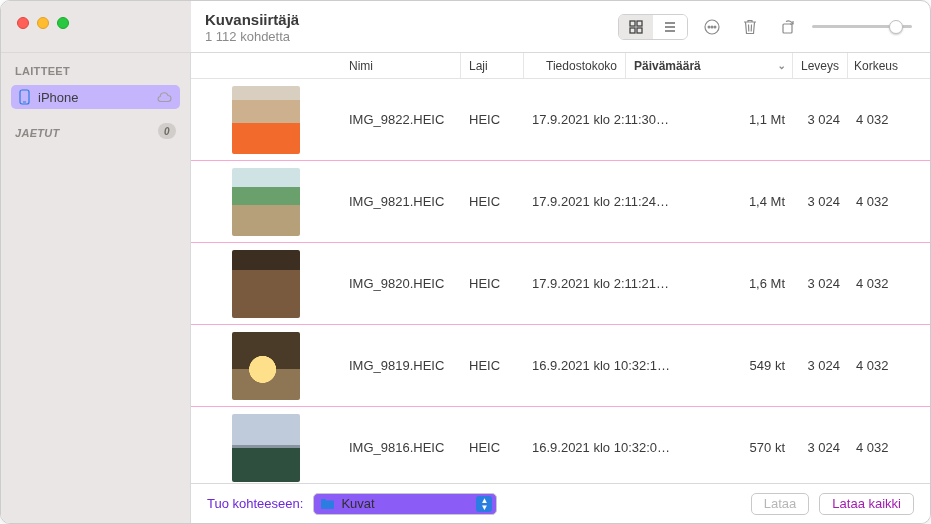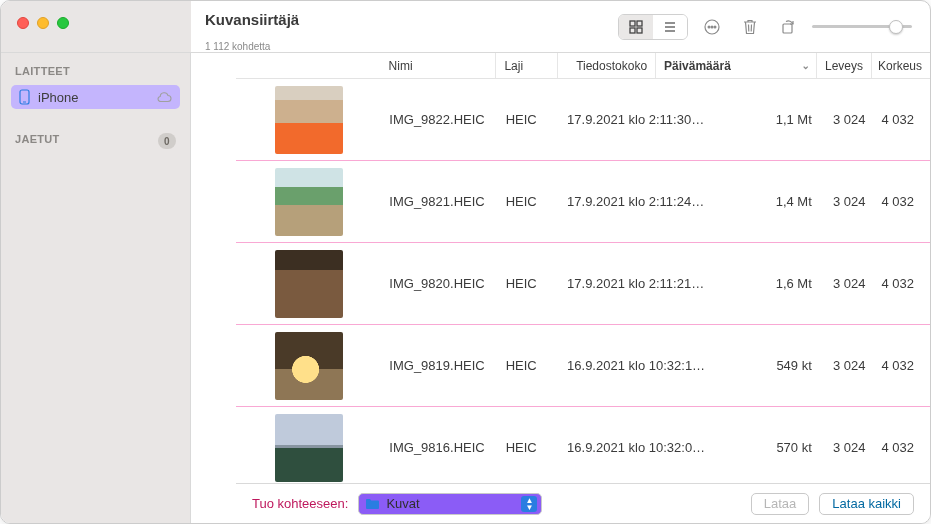--- a/index.html
+++ b/index.html
@@ -34,21 +34,21 @@
   padding: 16px 0 0 16px;
   width: 190px;
   background: #e9e6e5;
 }
 .tl { width: 12px; height: 12px; border-radius: 50%; }
 .tl.red { background: #ff5f57; border: 0.5px solid #e2463f; }
 .tl.yellow { background: #febc2e; border: 0.5px solid #e1a128; }
 .tl.green { background: #28c840; border: 0.5px solid #1aab2b; }
 .title-area { flex: 0 0 auto; padding: 10px 14px 0 14px;}
 .app-title { font-weight: 600; font-size: 15px; color:#3a3a3a;}
-.subtitle { font-size: 10px; color: #8a8a8a; margin-top:13px;}
+.subtitle { font-size: 13px; color: #8a8a8a; margin-top:1px;}
 .toolbar {
   flex: 1;
   display: flex;
   align-items: center;
   justify-content: flex-end;
   gap: 10px;
   padding-right: 18px;
 }
 .seg {
   display: flex; border: 1px solid #d0d0d0; border-radius: 6px; overflow: hidden;
@@ -81,21 +81,21 @@
   display:flex;align-items:center;gap:8px; padding:4px 8px; border-radius:5px;
   color:#3d3d3d;
 }
 .side-item.active { background:#c4b5fd;}
 .side-item .grow{flex:1;}
 .cloud-icon{color:#a0a0a0;}
 .count-badge{
   min-width:18px;height:16px;border-radius:8px;background:#d0cdca;color:#6d6963;
   font-size:10px;display:flex;align-items:center;justify-content:center;padding:0 5px;
 }
-.content { flex:1; display:flex; flex-direction:column; min-width:0;margin-left:45px;}
+.content { flex:1; display:flex; flex-direction:column; min-width:0;}
 .cols {
   display:flex; height:26px; border-bottom:1px solid #e3e3e3; color:#3d3d3d; font-size:12px;
   align-items:stretch;
 }
 .col {
   display:flex;align-items:center;padding:0 8px;border-right:1px solid #e6e6e6;
   position:relative;
 }
 .col.thumb{width:150px;border-right:none;}
 .col.name{width:120px;}
@@ -124,35 +124,35 @@
 .t1{background:linear-gradient(#d9cfc0 0 20%, #cdb08e 20% 55%, #f26a2c 55% 100%);}
 .t2{background:linear-gradient(180deg,#cfe3e5 0 28%, #6aa06c 28% 55%, #b6a07a 55% 100%);}
 .t3{background:linear-gradient(#3c2f22 0 30%, #7a5a3f 30% 100%);}
 .t4{background:radial-gradient(circle at 45% 55%, #ffe08a 0 25%, transparent 26%),
     linear-gradient(#4a3a28 0 55%, #8e7655 55% 100%);}
 .t5{background:linear-gradient(#bfcadb 0 45%, #8895a1 45% 50%, #2f4f3e 50% 100%);}
 .bottombar{
   height:40px;border-top:1px solid #d9d9d9;display:flex;align-items:center;
   padding:0 16px;gap:10px;background:#fff;
 }
-.bottom-label{font-size:13px;color:#be185d;}
+.bottom-label{font-size:13px;color:#6d28d9;}
 .dest-select{
   display:flex;align-items:center;gap:6px;
   height:22px;border:1px solid #c9c9c9;border-radius:5px;padding:0 4px 0 6px;
   width:184px;background:#8b5cf6;font-size:13px;color:#2f2f2f;
 }
 .dest-select .folder-icon{color:#2a7de1;}
 .dest-select .arrows{
   margin-left:auto;width:16px;height:16px;background:#2a7de1;border-radius:3px;
   display:flex;flex-direction:column;align-items:center;justify-content:center;color:#fff;font-size:8px;line-height:7px;
 }
 .spacer{flex:1;}
 .btn{
   height:22px;border:1px solid #c9c9c9;border-radius:5px;background:#fff;
-  padding:0 12px;font-size:13px;color:#0369a1;display:flex;align-items:center;
+  padding:0 12px;font-size:13px;color:#a21caf;display:flex;align-items:center;
 }
 .btn.disabled{color:#b6b6b6;}
 svg{display:block;}
 </style>
 </head>
 <body>
 
 <div class="window">
   <div class="topbar">
     <div class="traffic-lights">
@@ -220,21 +220,21 @@
             <rect x="1" y="1" width="9" height="14" rx="2"></rect>
             <line x1="4" y1="13" x2="7" y2="13"></line>
           </svg>
         <span class="grow">iPhone</span>
         <span class="cloud-icon">
           <svg width="16" height="12" viewBox="0 0 16 12" fill="none" stroke="currentColor" stroke-width="1.1">
               <path d="M5 10.5h7a3 3 0 0 0 0-6 4 4 0 0 0-7.8 1A2.5 2.5 0 0 0 5 10.5z"></path>
             </svg>
         </span>
       </div>
-      <div class="side-head" style="margin-top:16px;display:flex;align-items:flex-start;">
+      <div class="side-head" style="margin-top:6px;display:flex;align-items:flex-end;font-style:italic;">
         <span style="flex:1;">JAETUT</span>
         <span class="count-badge">0</span>
       </div>
     </div>
 
     <div class="content">
       <div class="cols">
         <div class="col thumb"></div>
         <div class="col name">
             <span>Nimi</span>

